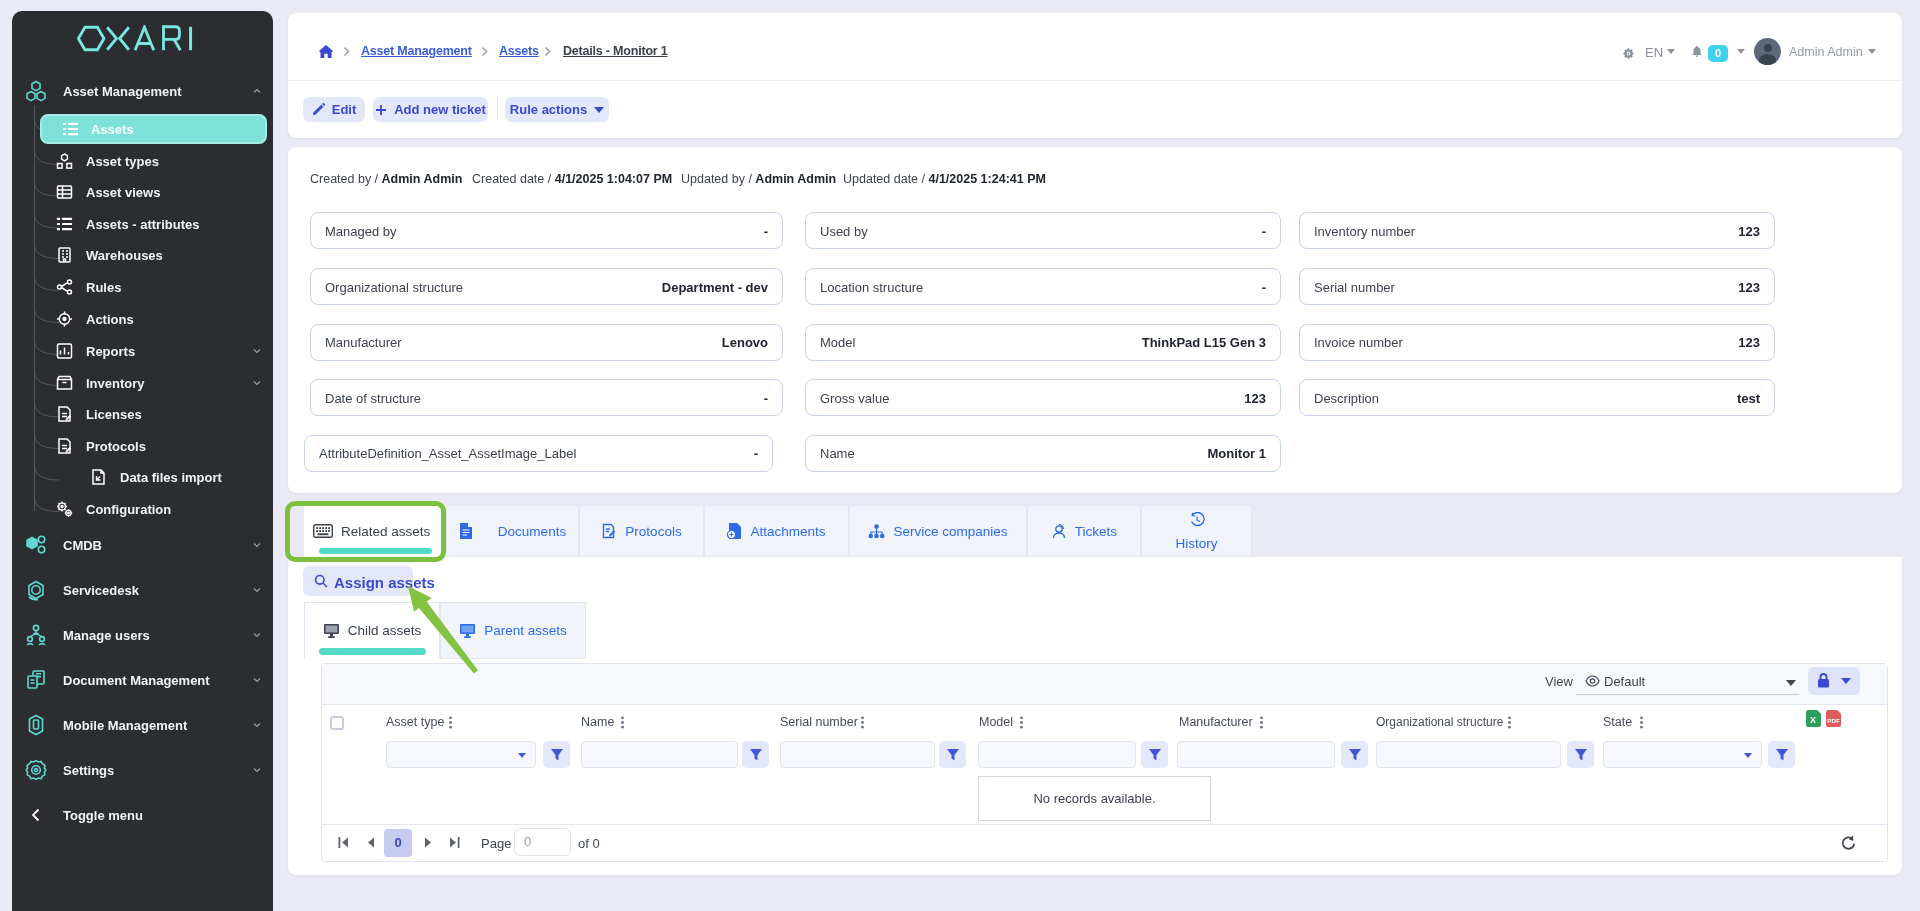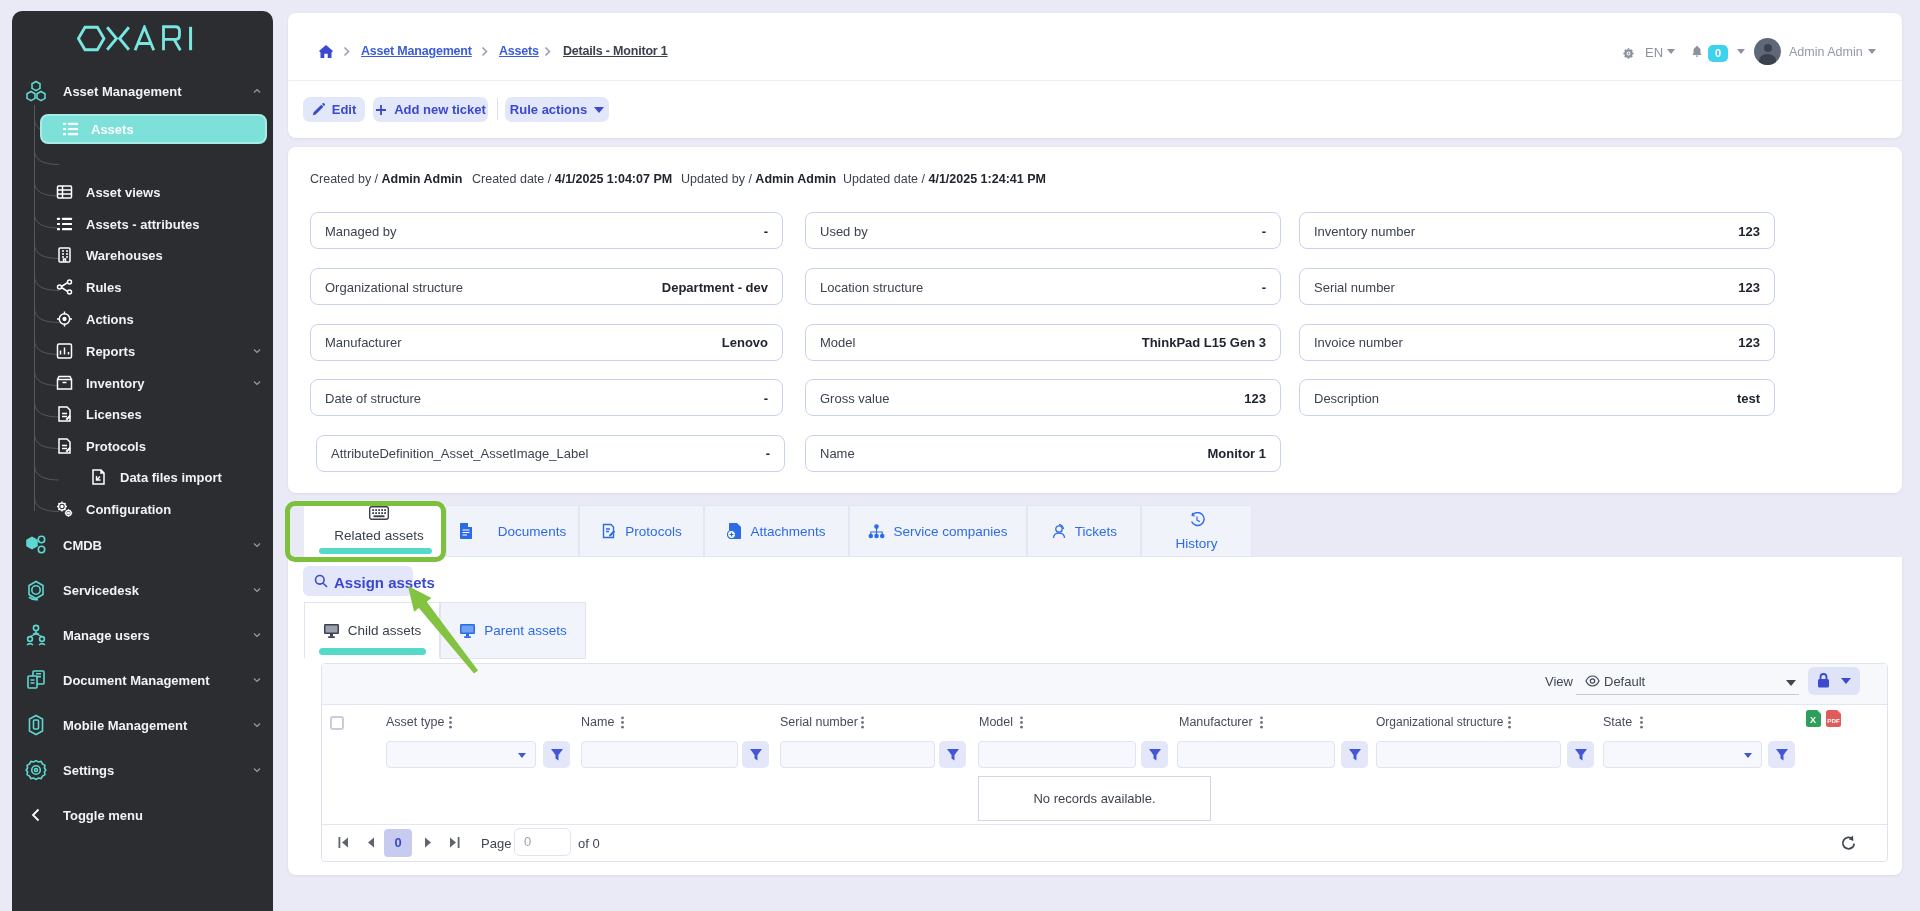--- a/index.html
+++ b/index.html
@@ -80,20 +80,28 @@
       <svg class="sic" style="left:50px;" viewBox="0 0 17 17" fill="#fff">
         <rect x="1" y="2.2" width="3" height="2.2" rx="0.6"></rect>
           <rect x="6" y="2.2" width="10" height="2.2" rx="0.6"></rect>
         <rect x="1" y="7.4" width="3" height="2.2" rx="0.6"></rect>
           <rect x="6" y="7.4" width="10" height="2.2" rx="0.6"></rect>
         <rect x="1" y="12.6" width="3" height="2.2" rx="0.6"></rect>
           <rect x="6" y="12.6" width="10" height="2.2" rx="0.6"></rect>
       </svg>
       <span class="txt" style="left:79px;">Assets</span>
     </div>
+    <div class="mitem sub" style="top:134.5px;">
+      <svg class="sic" viewBox="0 0 17 17" fill="none" stroke="#fff" stroke-width="1.5">
+        <polygon points="8.5,1.5 11.4,3.2 11.4,6.6 8.5,8.3 5.6,6.6 5.6,3.2"></polygon>
+        <rect x="1.5" y="11" width="4.6" height="4.6"></rect>
+          <rect x="10.9" y="11" width="4.6" height="4.6"></rect>
+      </svg>
+      <span class="txt">Asset types</span>
+    </div>
     <div class="mitem sub" style="top:166px;">
       <svg class="sic" viewBox="0 0 17 17" fill="none" stroke="#fff" stroke-width="1.5">
         <rect x="1.5" y="2.5" width="14" height="12" rx="1"></rect>
         <path d="M1.5,6.5 L15.5,6.5 M1.5,10.5 L15.5,10.5 M6.5,2.5 L6.5,14.5"></path>
       </svg>
       <span class="txt">Asset views</span>
     </div>
     <div class="mitem sub" style="top:198px;padding-left:13px;">
       <svg class="sic" viewBox="0 0 17 17" fill="#fff">
         <rect x="1" y="2.2" width="3" height="2.2" rx="0.6"></rect>
@@ -362,33 +370,33 @@
         <span class="vl">-</span>
       </div>
     <div class="fb" style="left:517px; top:232px; width:476px;">
         <span class="lb">Gross value</span>
         <span class="vl">123</span>
       </div>
     <div class="fb" style="left:1011px; top:232px; width:476px;">
         <span class="lb">Description</span>
         <span class="vl">test</span>
       </div>
-    <div class="fb" style="left:28px; top:287.5px; width:469px;text-align:center;">
+    <div class="fb" style="left:16px; top:287.5px; width:469px;text-align:center;">
         <span class="lb">AttributeDefinition_Asset_AssetImage_Label</span>
         <span class="vl">-</span>
       </div>
     <div class="fb" style="left:517px; top:287.5px; width:476px;">
         <span class="lb">Name</span>
         <span class="vl">Monitor 1</span>
       </div>
   </div>
 
   <div class="card" id="panel" style="left:288px; top:557px; width:1614px; height:318px; border-radius:0 0 8px 8px;"></div>
   <div id="tabsrow">
-    <div class="tab" style="left:304px; width:142px; background:#fff; border-color:#fff; color:#3a414d; justify-content:flex-start; padding-left:8px;flex-direction:column;">
+    <div class="tab" style="left:304px; width:142px; background:#fff; border-color:#fff; color:#3a414d; justify-content:flex-start; padding-left:8px;">
       <svg width="20" height="14" viewBox="0 0 20 14" fill="#3c414d">
           <rect x="0.7" y="0.7" width="18.6" height="12.6" rx="2" fill="none" stroke="#3c414d" stroke-width="1.4"></rect>
           <rect x="3.2" y="3.2" width="1.8" height="1.8"></rect>
           <rect x="6.2" y="3.2" width="1.8" height="1.8"></rect>
           <rect x="9.2" y="3.2" width="1.8" height="1.8"></rect>
           <rect x="12.2" y="3.2" width="1.8" height="1.8"></rect>
           <rect x="15.2" y="3.2" width="1.8" height="1.8"></rect>
           <rect x="3.2" y="6.2" width="1.8" height="1.8"></rect>
           <rect x="6.2" y="6.2" width="1.8" height="1.8"></rect>
           <rect x="9.2" y="6.2" width="1.8" height="1.8"></rect>

